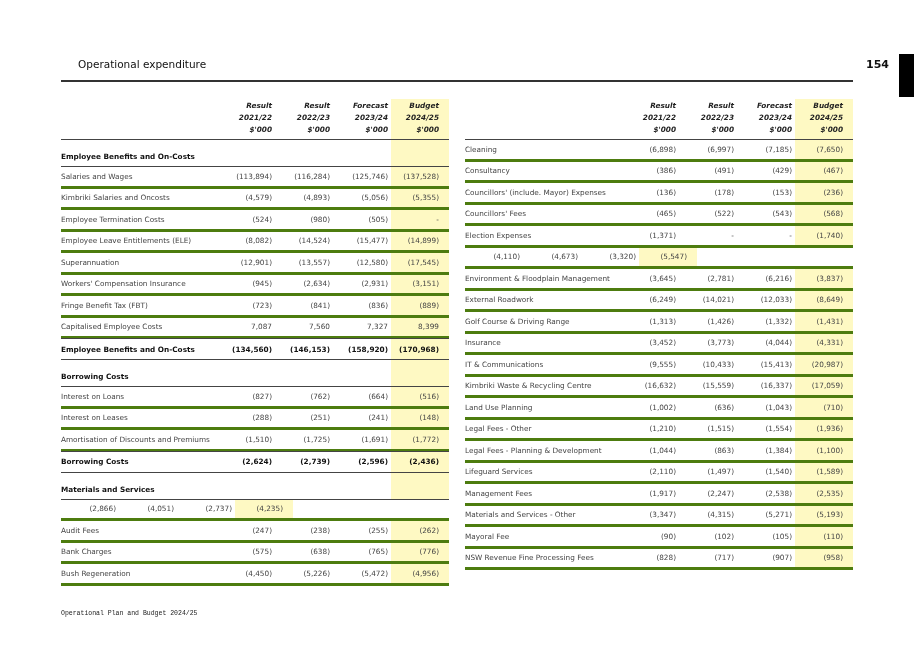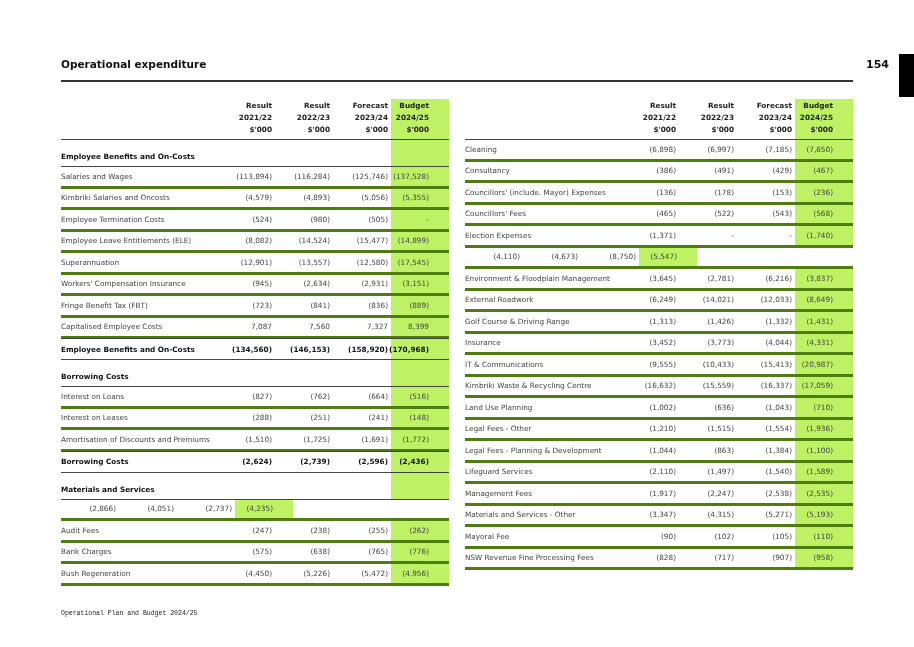--- a/index.html
+++ b/index.html
@@ -1,21 +1,21 @@
 <!DOCTYPE html>
 <html><head>
   <meta charset="utf-8">
   <style>
     * { box-sizing: border-box; margin: 0; padding: 0; }
     html, body { width: 914px; height: 647px; background: #ffffff; overflow: hidden; }
     body { position: relative; font-family: "DejaVu Sans", sans-serif; color: #1a1a1a; }
 
     .page-title {
-      position: absolute; left: 61px; top: 58px;
-      font-size: 10.5px; font-weight: bold; color: #111;
+      position: absolute; left: 78px; top: 58px;
+      font-size: 10.5px; font-weight: normal; color: #111;
     }
     .page-number {
       position: absolute; left: 866px; top: 58px;
       font-size: 11px; font-weight: bold; color: #111;
     }
     .page-tab {
       position: absolute; left: 899px; top: 54px; width: 15px; height: 43px;
       background: #000;
     }
     .top-rule {
@@ -36,22 +36,22 @@
     .hdr {
       position: relative; height: 41px;
       border-bottom: 1.6px solid #444;
       display: flex;
     }
     .col-label { flex: 1 1 auto; }
     .col-num {
       width: 58px; flex: 0 0 58px; text-align: right;
       padding-right: 3px; font-size: 7.3px; white-space: nowrap;
     }
-    .col-num.budget { background: #bef264; padding-right: 20px; }
-    .hdr .col-num { font-weight: bold; line-height: 11.8px; padding-top: 1px; color: #222; }
+    .col-num.budget { background: #fef9c3; padding-right: 10px; }
+    .hdr .col-num { font-weight: bold; line-height: 11.8px; padding-top: 1px; color: #222; font-style: italic; }
     .hdr .col-num span { display: block; }
 
     .row {
       display: flex; height: 21.5px; align-items: stretch;
       border-bottom: 3px solid #4d7c0f;
       font-size: 7.3px; color: #444;
     }
     .row .col-label { display: flex; align-items: center; white-space: nowrap; overflow: hidden; }
     .row .col-num { display: flex; align-items: center; justify-content: flex-end; }
     .row.section { height: 27px; border-bottom: 1.6px solid #444; }
@@ -290,21 +290,21 @@
       <div class="row">
         <div class="col-label">Election Expenses</div>
         <div class="col-num">(1,371)</div>
         <div class="col-num">-</div>
         <div class="col-num">-</div>
         <div class="col-num budget">(1,740)</div>
       </div>
       <div class="row">
         <div class="col-num">(4,110)</div>
         <div class="col-num">(4,673)</div>
-        <div class="col-num">(8,750)</div>
+        <div class="col-num">(3,320)</div>
         <div class="col-num budget">(5,547)</div>
       </div>
       <div class="row">
         <div class="col-label">Environment &amp; Floodplain Management</div>
         <div class="col-num">(3,645)</div>
         <div class="col-num">(2,781)</div>
         <div class="col-num">(6,216)</div>
         <div class="col-num budget">(3,837)</div>
       </div>
       <div class="row">

